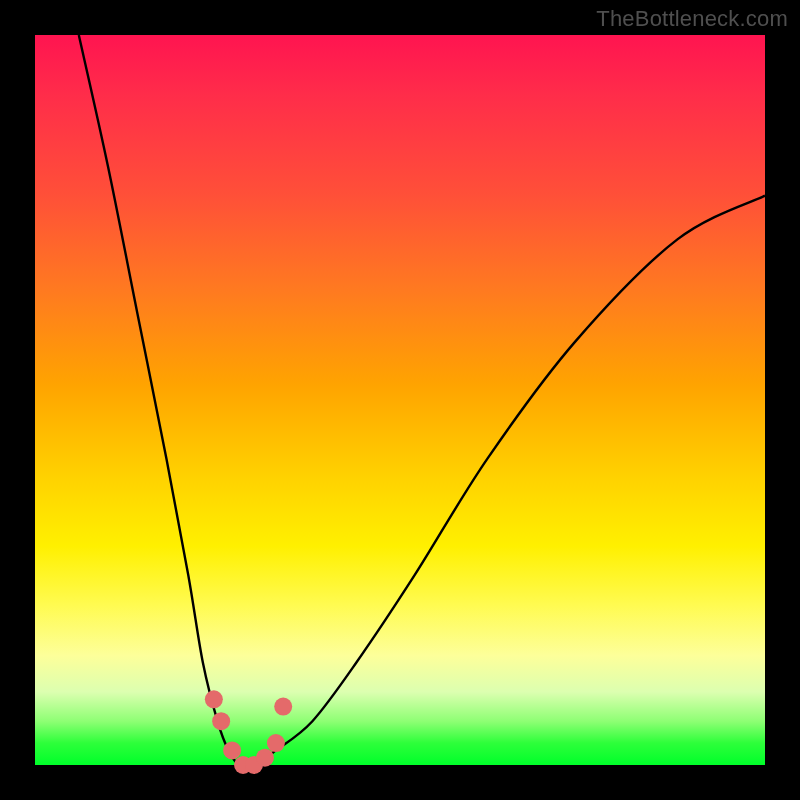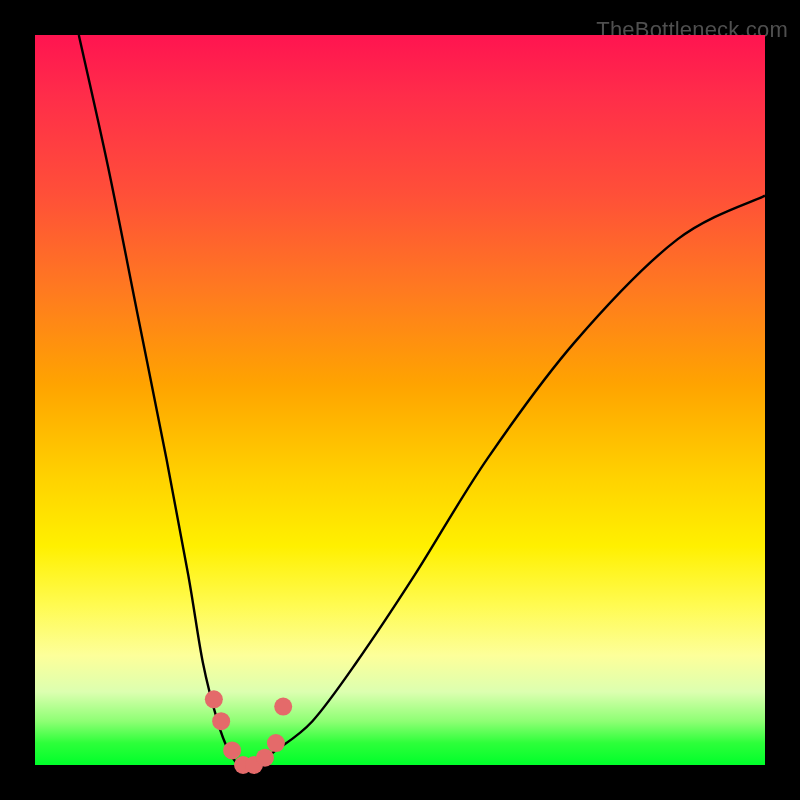--- a/index.html
+++ b/index.html
@@ -45,21 +45,20 @@
   }
   .watermark {
     position: absolute;
     top: 6px;
     right: 12px;
     color: #4f4f4f;
     font-size: 22px;
     letter-spacing: 0.2px;
     font-weight: 500;
     user-select: none;
-    margin-top: 11px;
   }
   svg.curve {
     position: absolute;
     left: 0;
     top: 0;
     width: 730px;
     height: 730px;
     overflow: visible;
   }
 </style>

